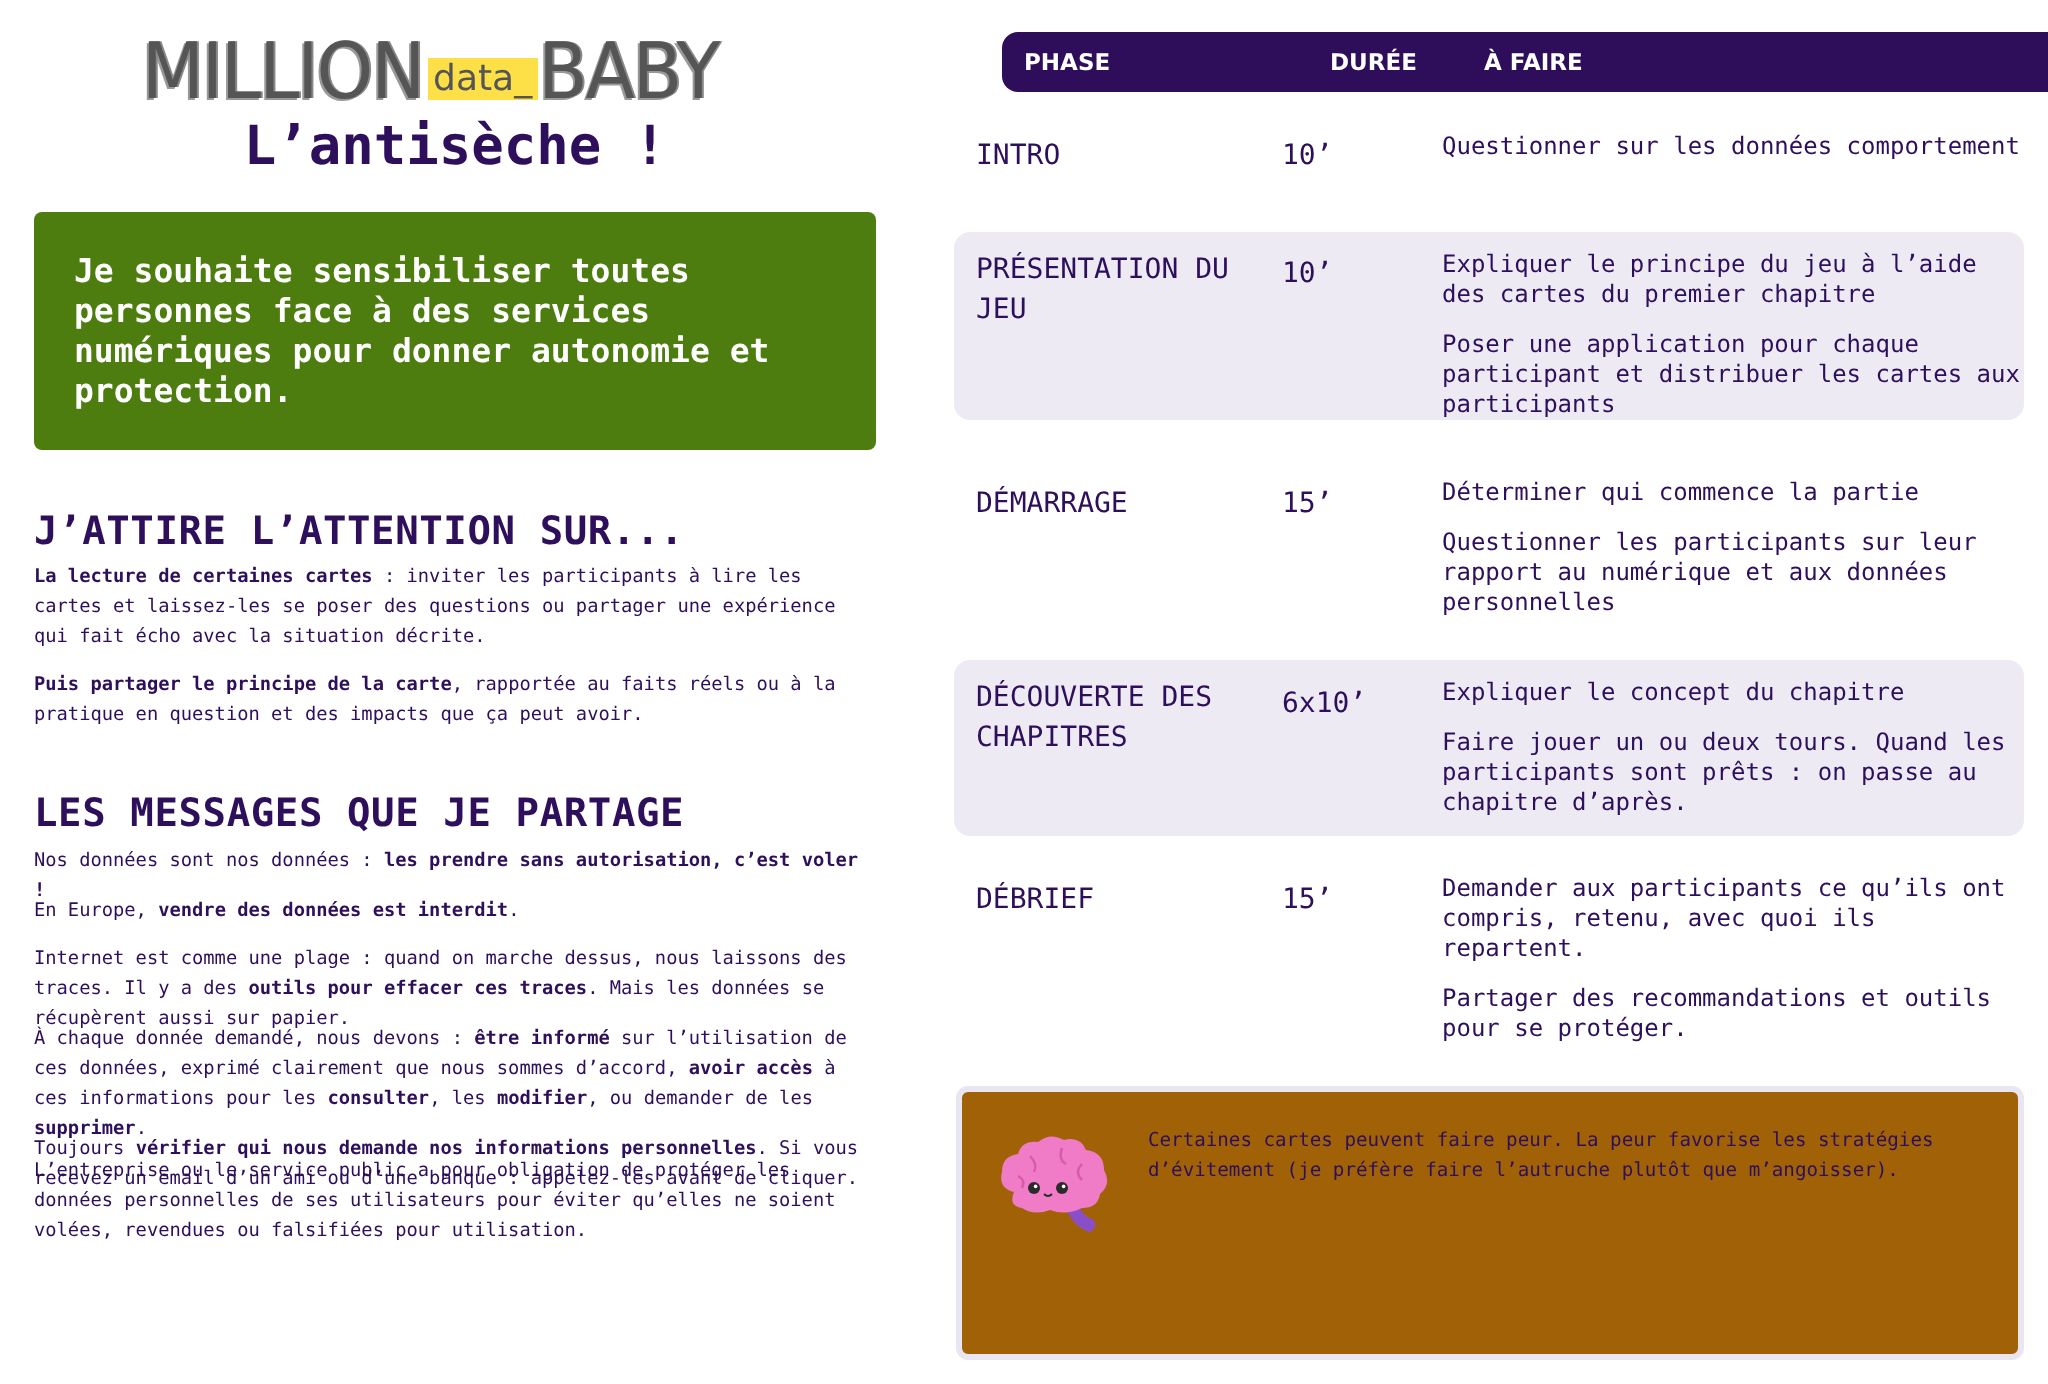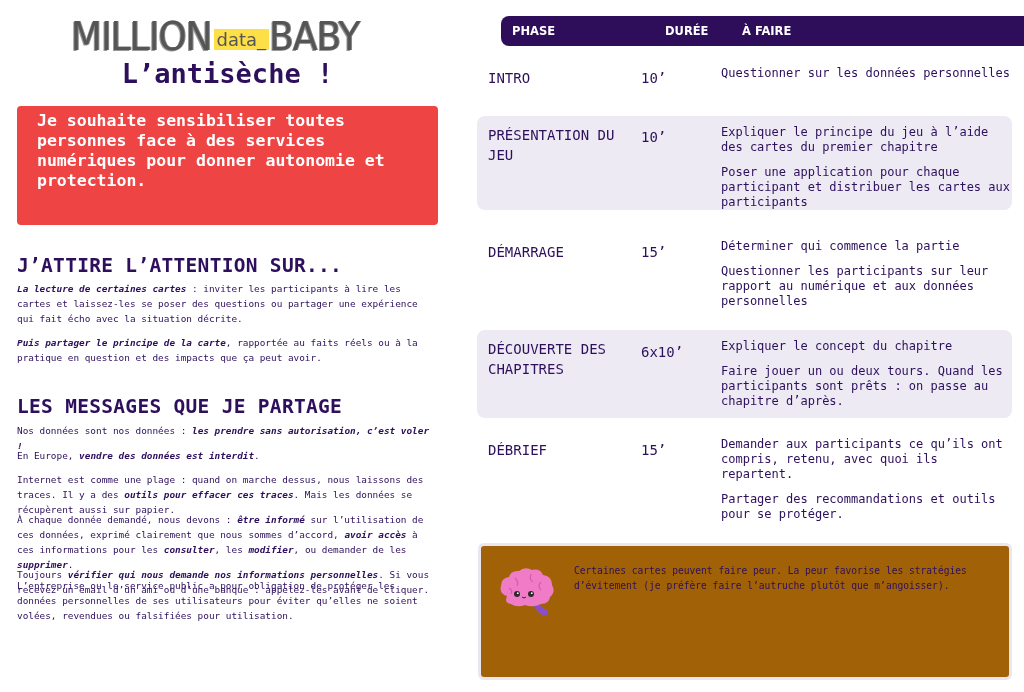--- a/index.html
+++ b/index.html
@@ -6,26 +6,26 @@
   html, body { width: 1024px; height: 692px; background: #ffffff; overflow: hidden; }
   body { position: relative; font-family: "DejaVu Sans Mono", "Liberation Mono", monospace; color: #2d0f5c; }
 
   
   .left { position: absolute; left: 17px; top: 0; width: 421px; }
   .logo { position: absolute; left: 75px; top: 14px; width: 280px; height: 44px; display: flex; align-items: center; justify-content: center; }
   .logo .big { font-family: "DejaVu Sans", sans-serif; font-size: 36px; letter-spacing: -1px; color: #555555; font-weight: normal; transform: scaleY(1.08); text-shadow: 1px 0 0 #888, -1px 1px 0 #999; }
   .logo .small { font-family: "DejaVu Sans", sans-serif; font-size: 18px; color: #555555; background: #fde047; padding: 0 3px; margin: 6px 0 0 2px; }
   .subtitle { position: absolute; left: 0; width: 421px; top: 58px; text-align: center; font-size: 27px; font-weight: bold; color: #2d0f5c; }
 
-  .mission { position: absolute; left: 0; top: 106px; width: 421px; height: 119px; background: #ef4444; border-radius: 4px; padding: 5px 20px; }
+  .mission { position: absolute; left: 0; top: 106px; width: 421px; height: 119px; background: #4d7c0f; border-radius: 4px; padding: 20px 20px; }
   .mission p { color: #ffffff; font-weight: bold; font-size: 16.5px; line-height: 20px; }
 
   .section-h { position: absolute; left: 0; font-size: 19.5px; font-weight: bold; color: #2d0f5c; letter-spacing: 0.3px; }
   .para { position: absolute; left: 0; width: 421px; font-size: 9.4px; line-height: 15px; color: #2d0f5c; }
-  .para b { font-weight: bold; font-style: italic; }
+  .para b { font-weight: bold; }
 
   
   .table-head { position: absolute; left: 477px; top: 16px; width: 535px; height: 30px; background: #2e0e5a; border-radius: 8px; color: #fff; font-family: "DejaVu Sans", sans-serif; font-weight: bold; font-size: 11.5px; margin-left: 24px; }
   .table-head span { position: absolute; top: 8px; }
 
   .row { position: absolute; left: 477px; width: 535px; border-radius: 8px; }
   .row.alt { background: #edeaf4; }
   .row .phase { position: absolute; left: 11px; font-size: 14px; line-height: 20px; color: #2d0f5c; }
   .row .dur { position: absolute; left: 164px; font-size: 14px; line-height: 20px; color: #2d0f5c; }
   .row .todo { position: absolute; left: 244px; width: 290px; }
@@ -84,21 +84,21 @@
 <div class="table-head">
   <span style="left:11px;">PHASE</span>
   <span style="left:164px;">DURÉE</span>
   <span style="left:241px;">À FAIRE</span>
 </div>
 
 <div class="row" style="top:56px;height:52px;">
   <div class="phase" style="top:12px;">INTRO</div>
   <div class="dur" style="top:12px;">10’</div>
   <div class="todo" style="top:10px;">
-    <p>Questionner sur les données personnelles</p>
+    <p>Questionner sur les données comportement</p>
   </div>
 </div>
 
 <div class="row alt" style="top:116px;height:94px;">
   <div class="phase" style="top:9px;width:130px;">PRÉSENTATION DU JEU</div>
   <div class="dur" style="top:11px;">10’</div>
   <div class="todo" style="top:9px;">
     <p>Expliquer le principe du jeu à l’aide des cartes du premier chapitre</p>
     <p>Poser une application pour chaque participant et distribuer les cartes aux participants</p>
   </div>

